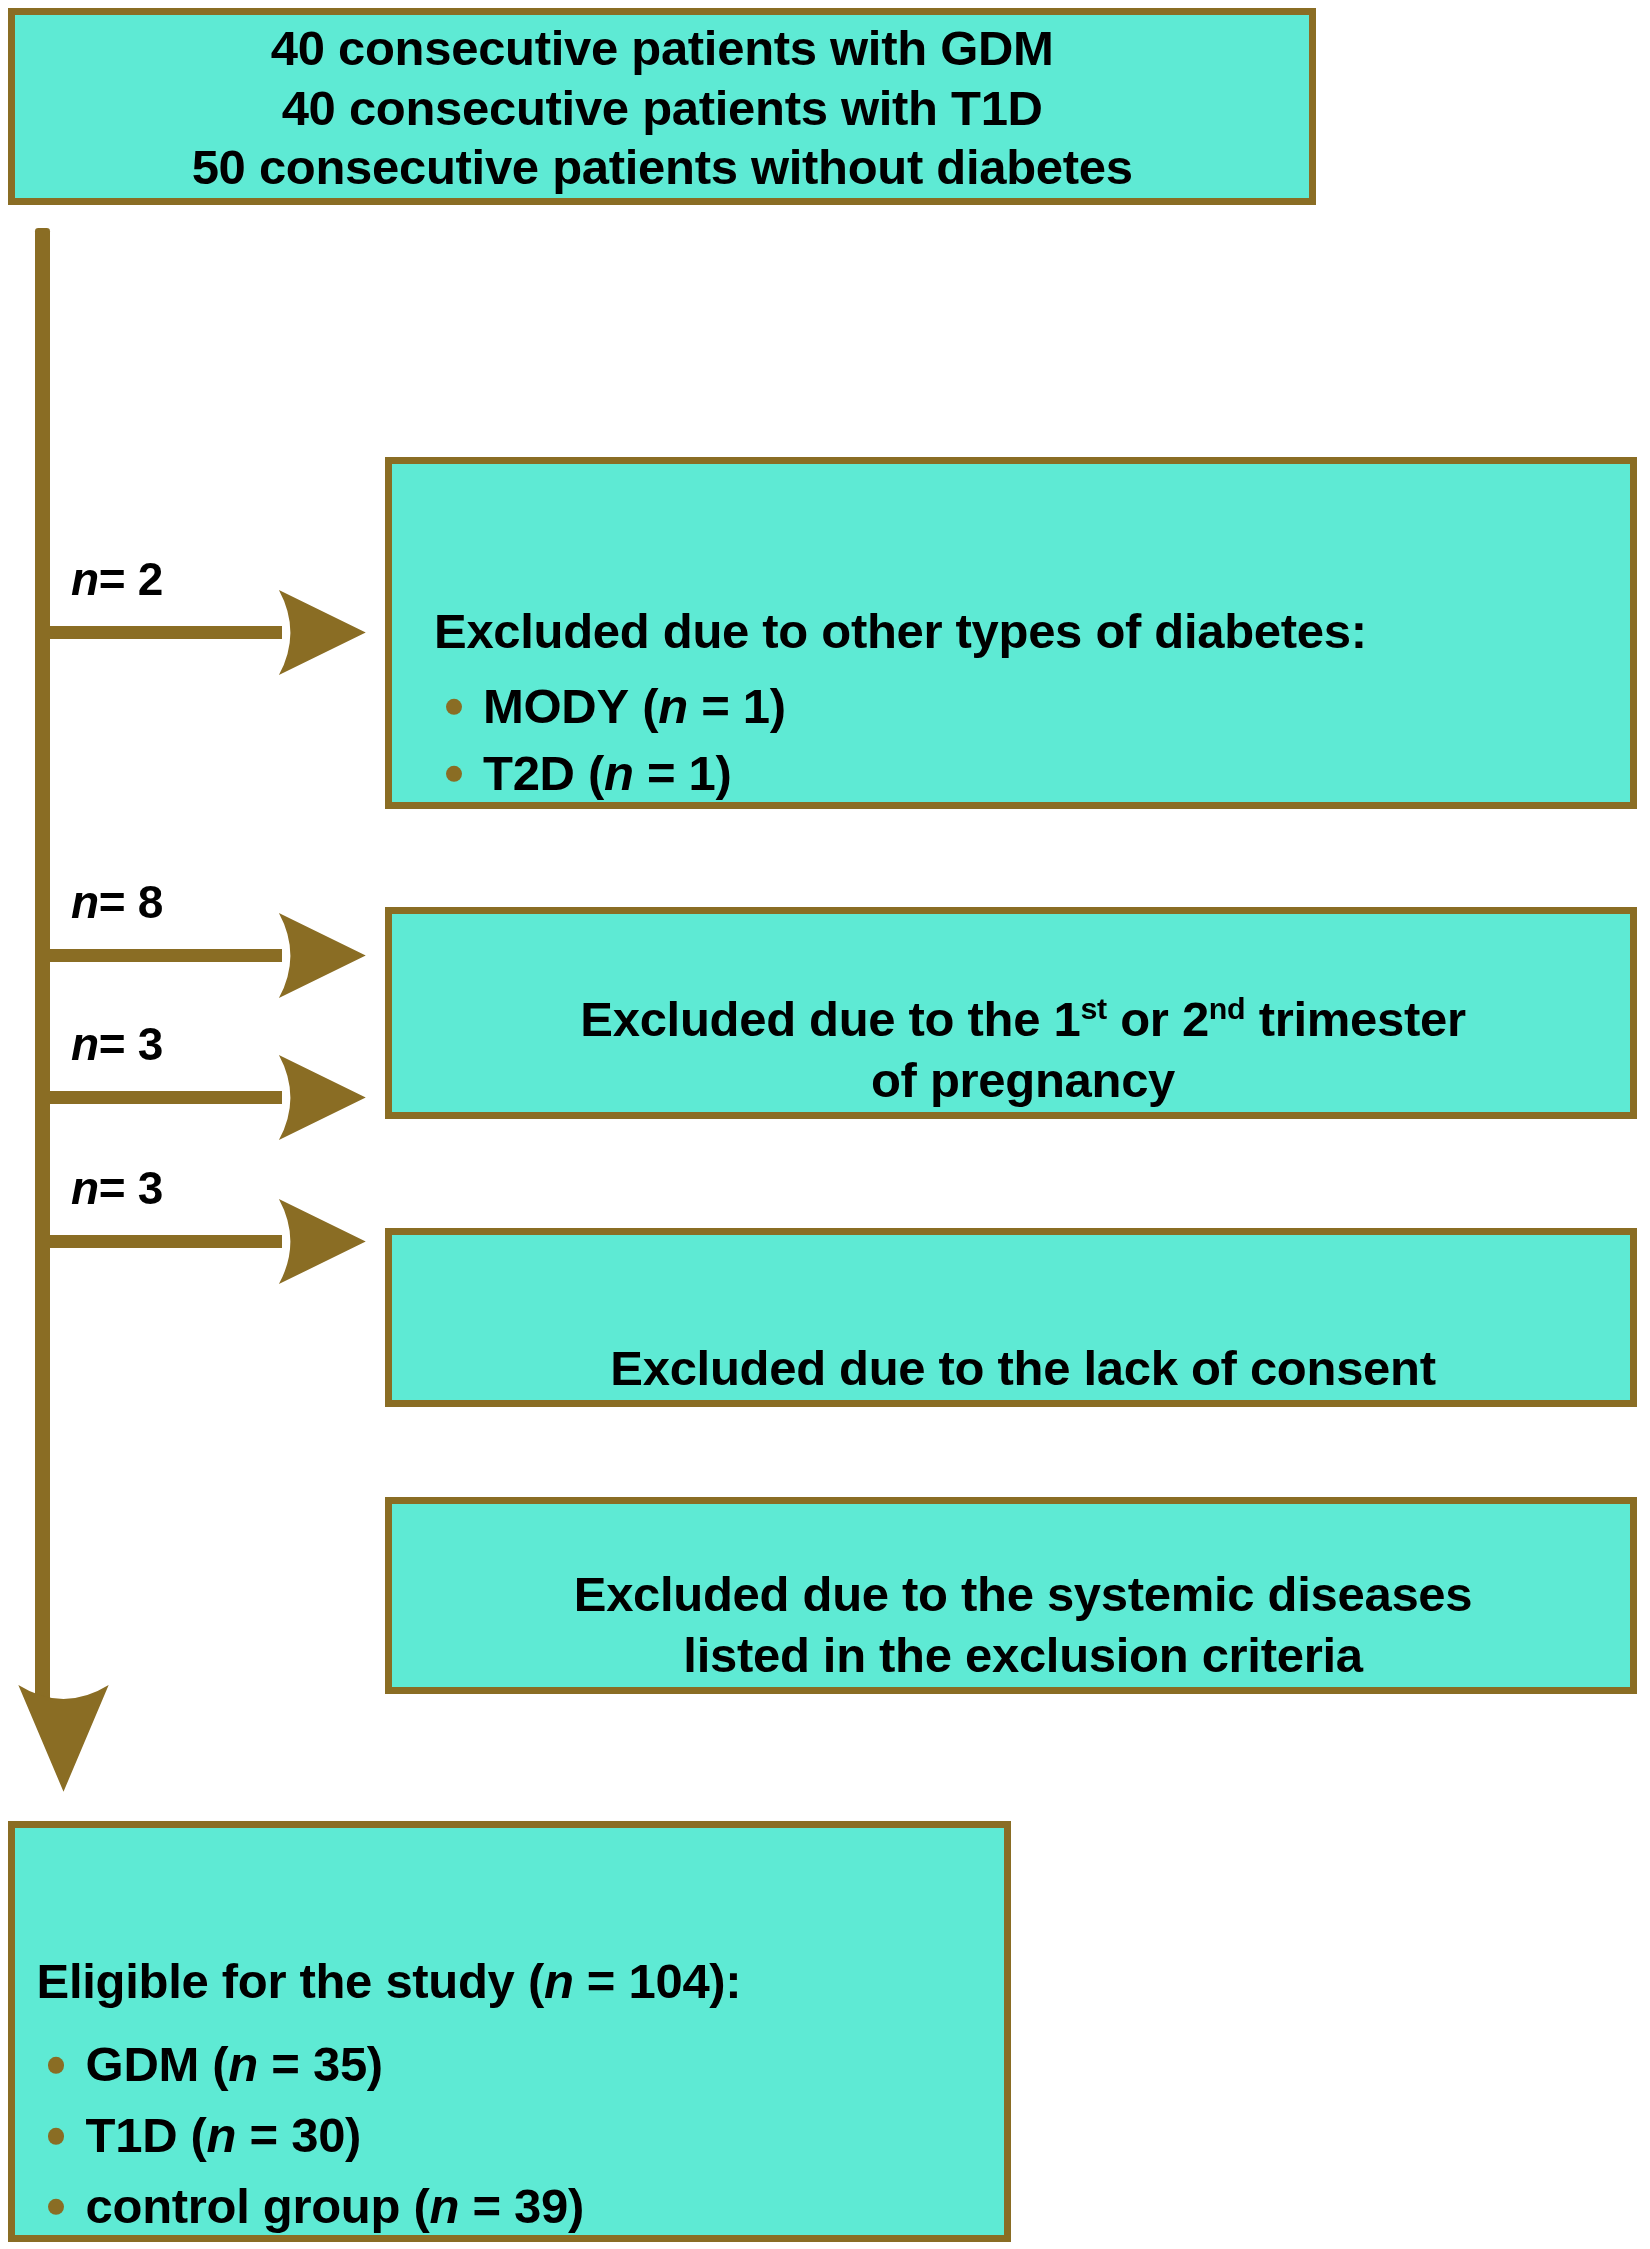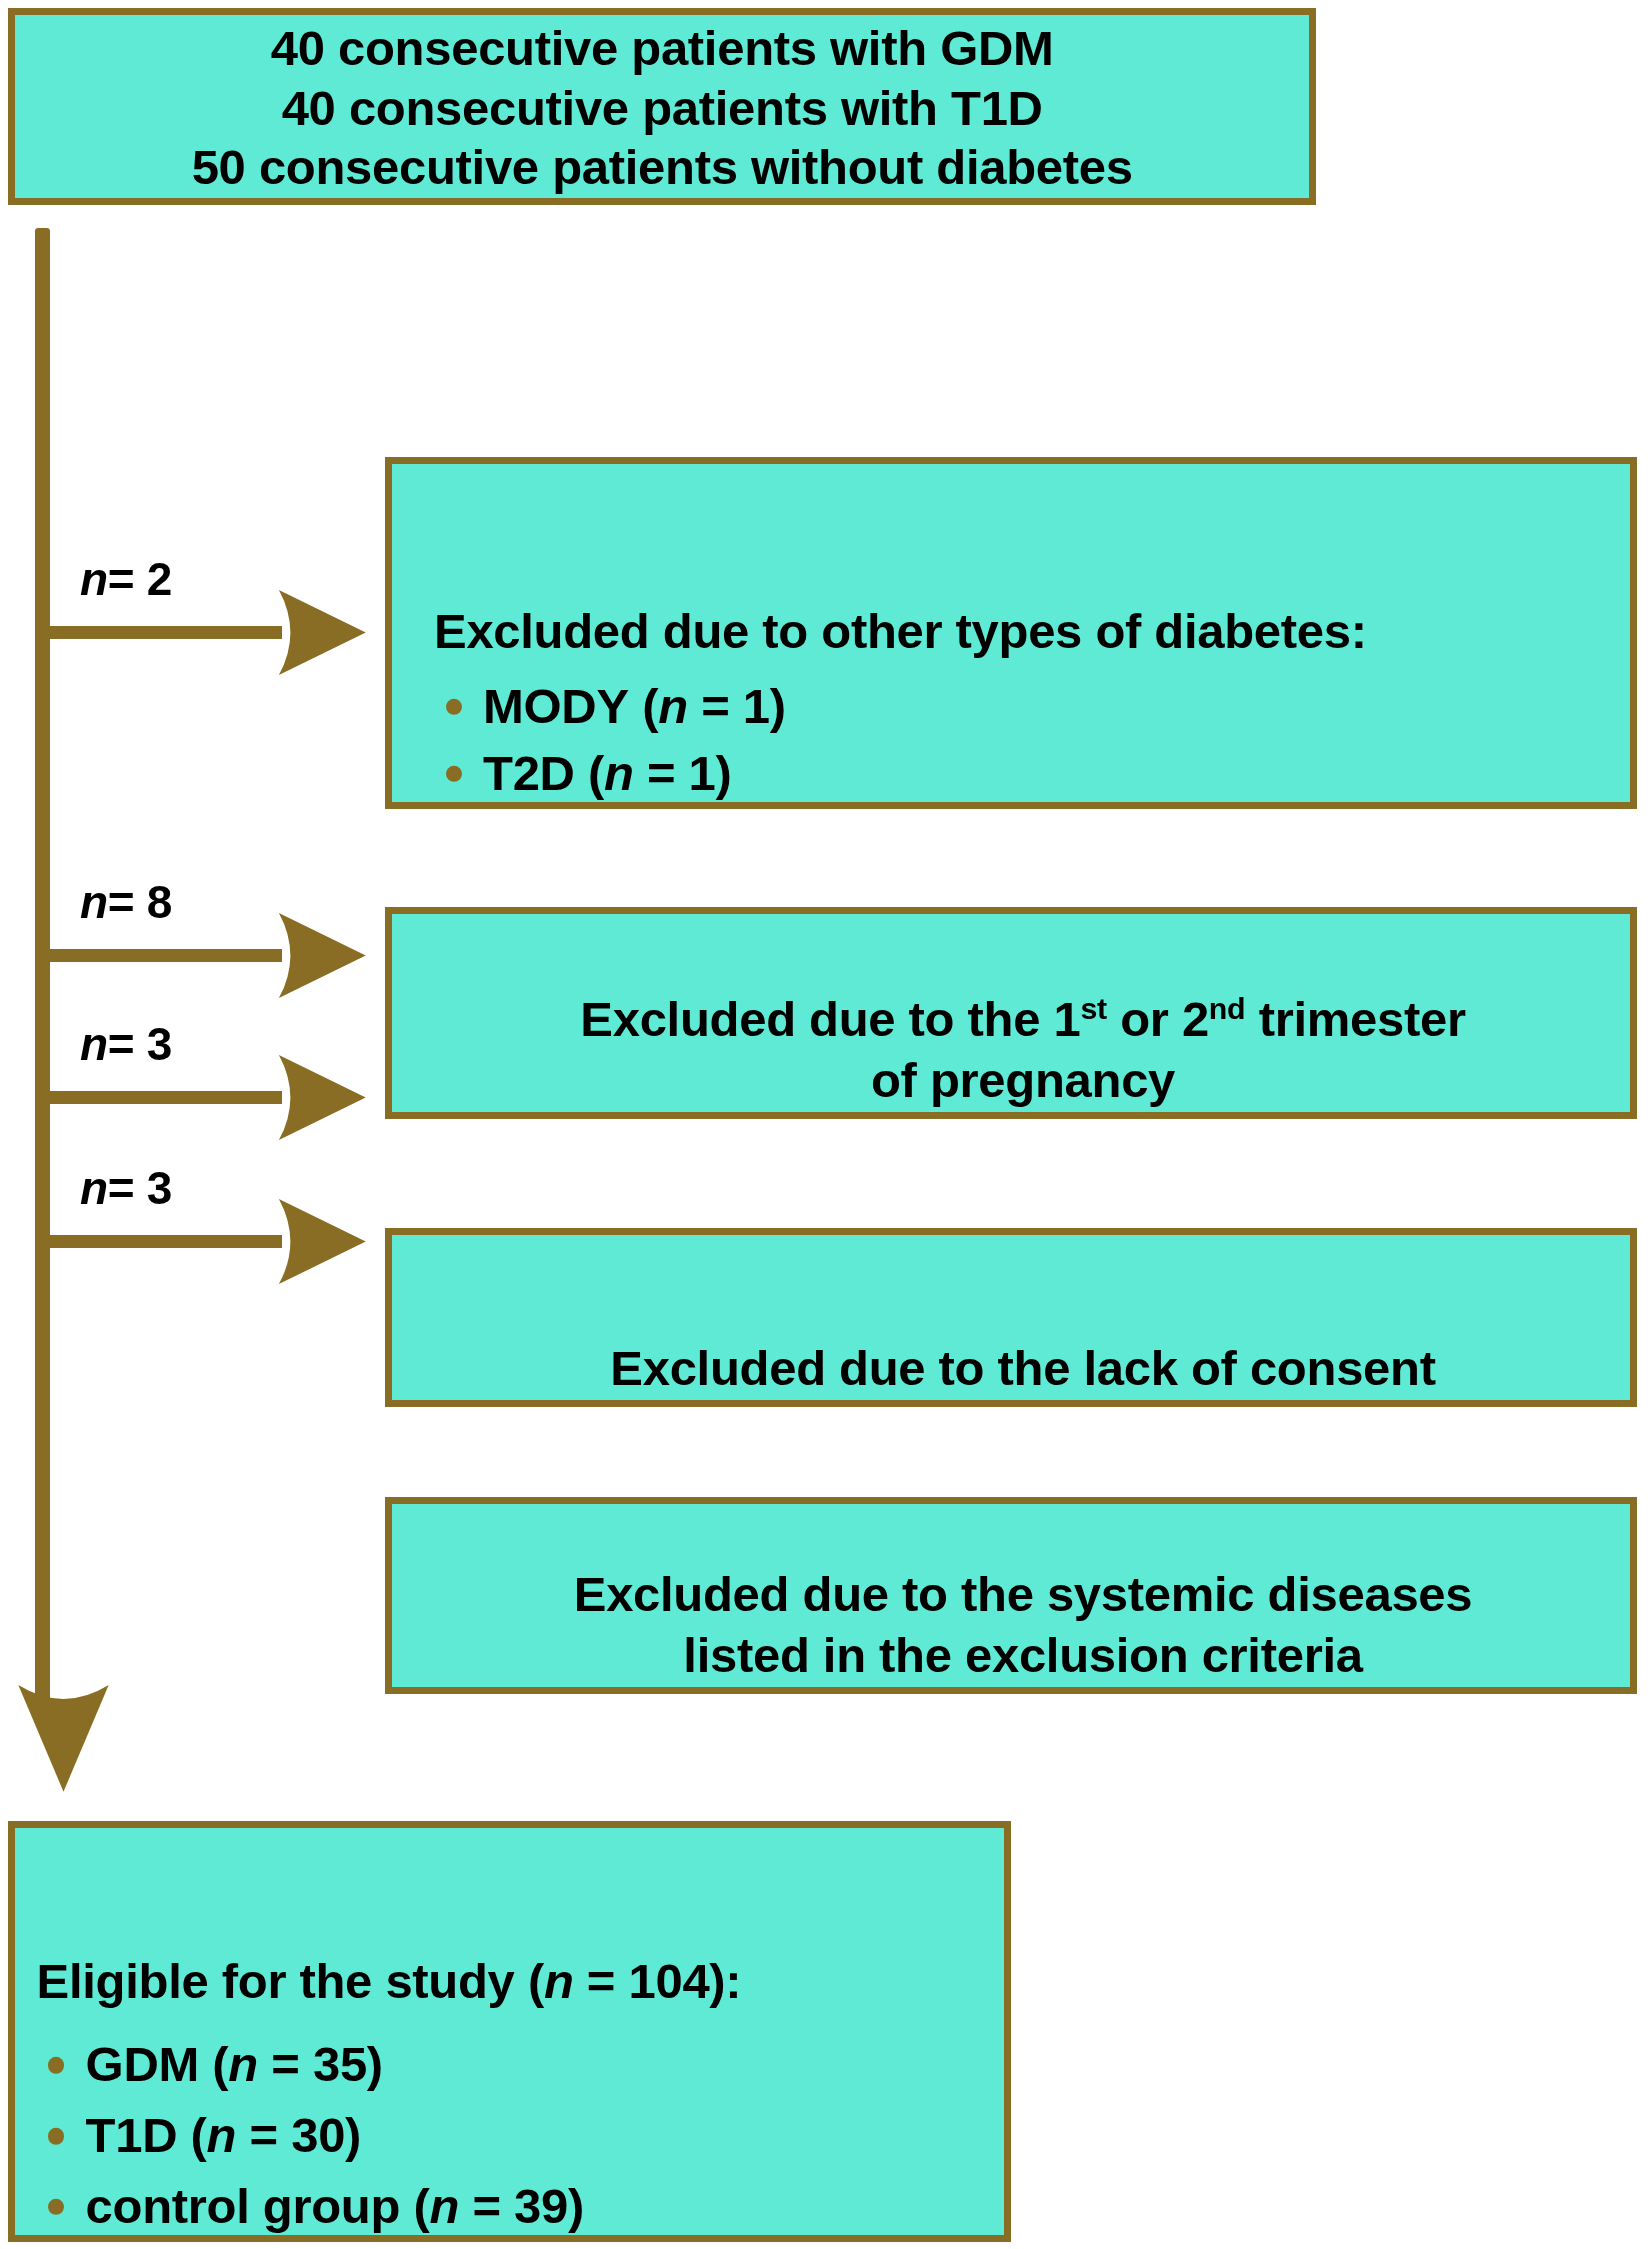--- a/index.html
+++ b/index.html
@@ -165,21 +165,20 @@
     width: 99px;
     height: 115px;
   }
   .nlabel {
     position: absolute;
     font-size: 46px;
     font-weight: bold;
     color: #000000;
     white-space: nowrap;
     letter-spacing: -0.3px;
-    margin-left: 9px;
   }
 </style>
 </head>
 <body>
 
 <div id="flow">
 
   <div class="box box-top">
     <div class="tline">40 consecutive patients with GDM</div>
     <div class="tline">40 consecutive patients with T1D</div>

